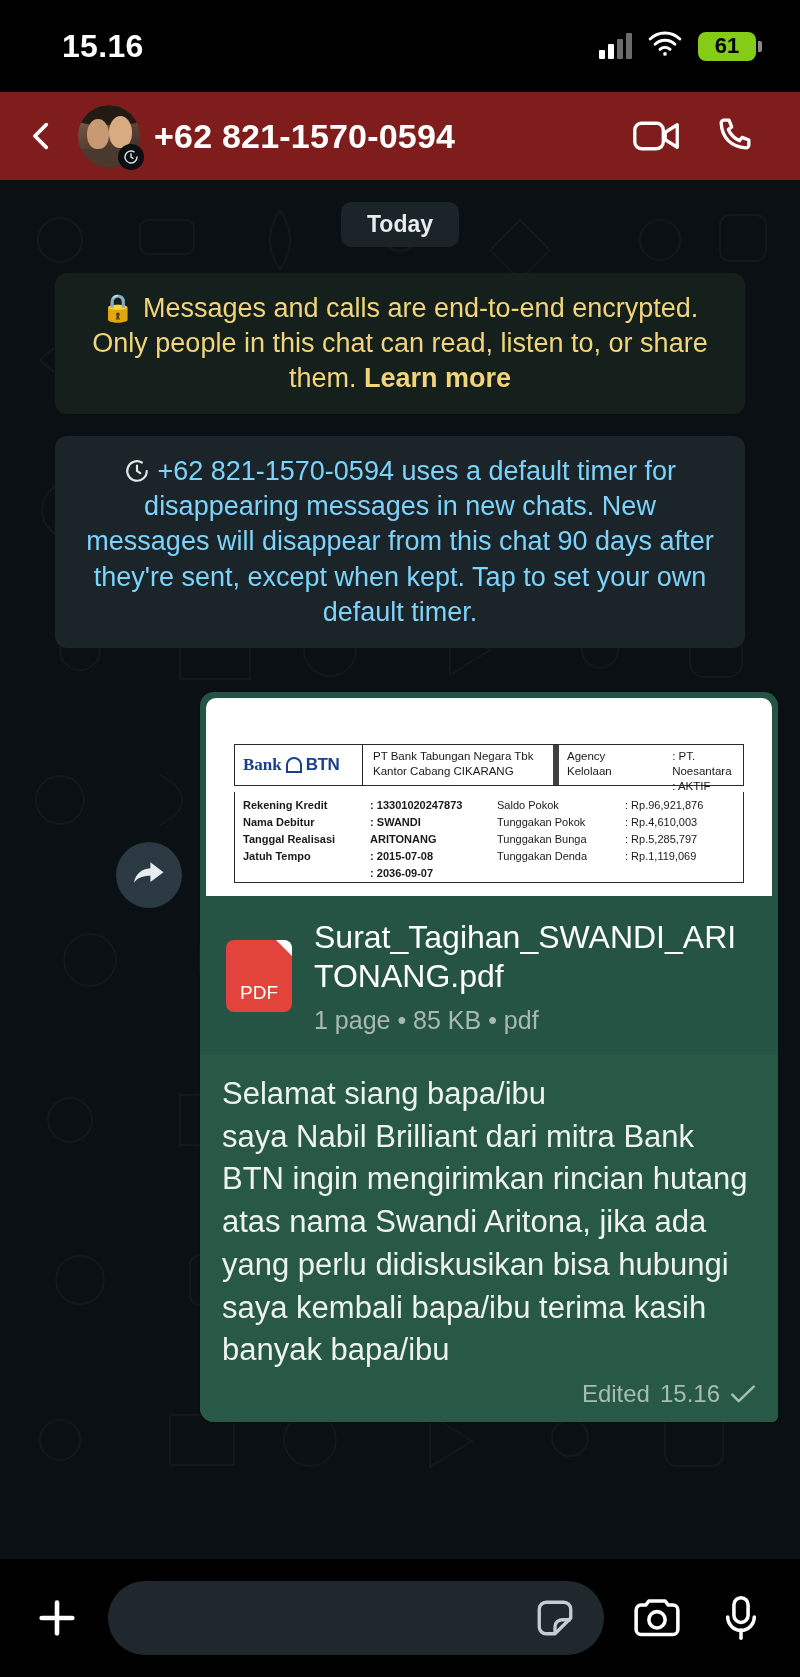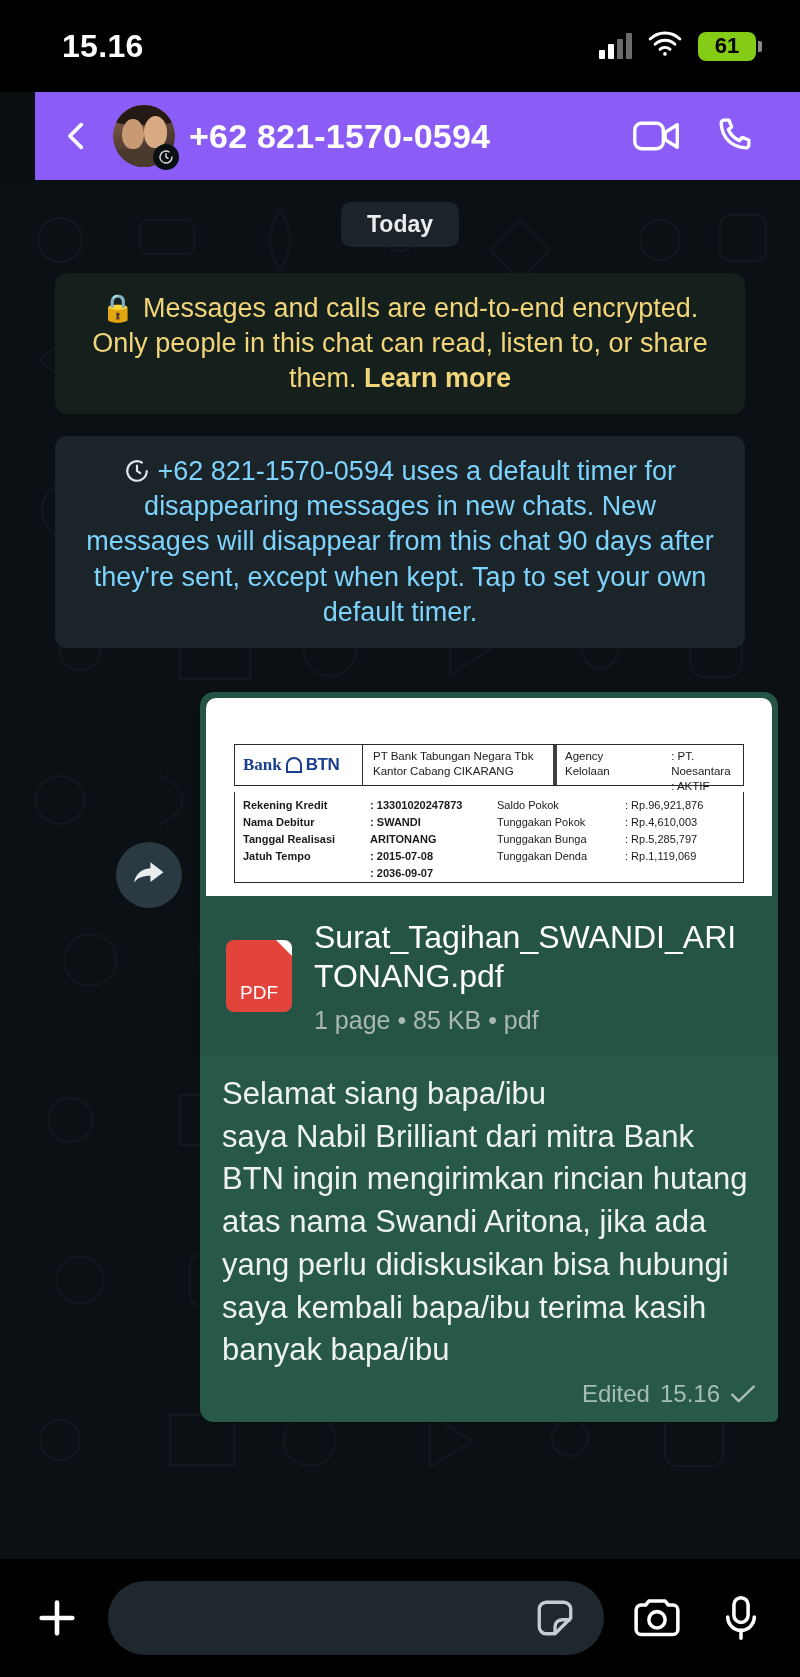--- a/index.html
+++ b/index.html
@@ -77,26 +77,25 @@
     width: 4px;
     height: 11px;
     background: #8a8a8a;
     border-radius: 0 2px 2px 0;
   }
 
   
   .chatheader {
     height: 88px;
     flex: 0 0 88px;
-    background: #8b5cf6;
+    background: #7f1d1d;
     display: flex;
     align-items: center;
     padding: 0 36px 0 20px;
     gap: 14px;
-    margin-left: 35px;
   }
   .back-icon {
     width: 44px;
     height: 44px;
     display: flex;
     align-items: center;
     justify-content: center;
     color: #ffffff;
     flex: 0 0 auto;
   }
@@ -296,21 +295,21 @@
     letter-spacing: -0.5px;
   }
   .doc-head .midtext {
     flex: 1 1 auto;
     padding: 4px 0 0 10px;
     line-height: 1.3;
   }
   .doc-head .right {
     width: 190px;
     display: flex;
-    border-left: 4px solid #404040;
+    border-left: 6px solid #404040;
     padding: 4px 6px 0 8px;
     line-height: 1.3;
     gap: 40px;
   }
   .doc-head .right .labels { width: 86px; }
   .doc-table {
     border: 1px solid #2a2a2a;
     border-top: none;
     margin-top: 6px;
     display: flex;

